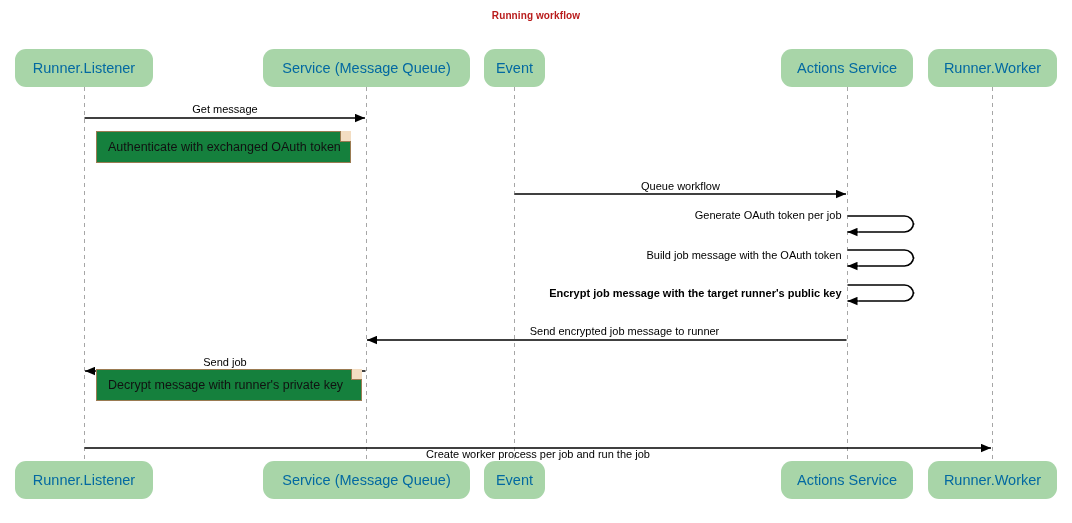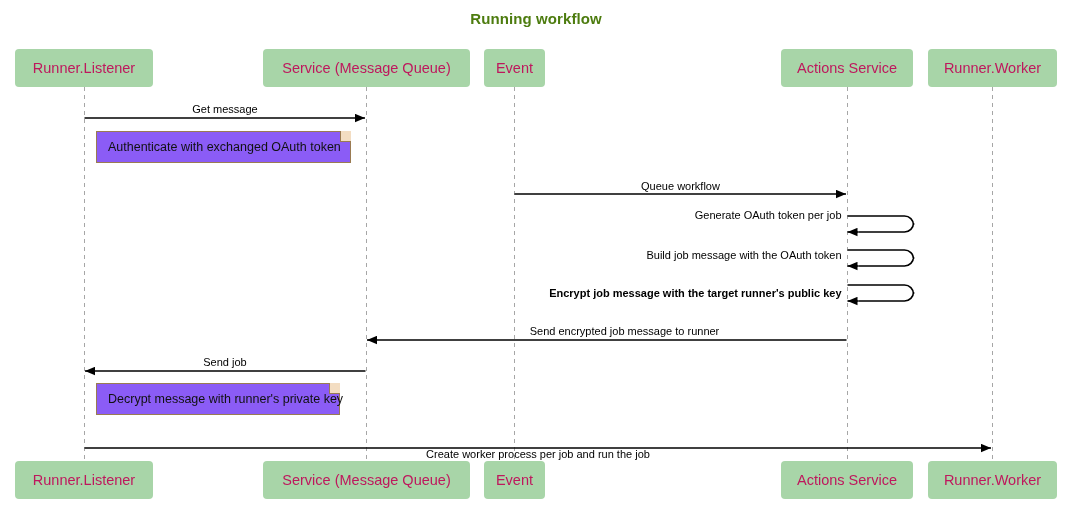--- a/index.html
+++ b/index.html
@@ -17,50 +17,50 @@
   #diagram {
     position: absolute;
     left: 0; top: 0;
     width: 1072px; height: 523px;
   }
   .title {
     position: absolute;
     left: 0; top: 10px;
     width: 1072px;
     text-align: center;
-    font-size: 15px;
+    font-size: 10px;
     font-weight: bold;
-    color: #4d7c0f;
+    color: #b91c1c;
     letter-spacing: 0.1px;
   }
   .actor-box {
     position: absolute;
     background: #a8d5a8;
-    border-radius: 4px;
+    border-radius: 11px;
     display: flex;
     align-items: center;
     justify-content: center;
     font-size: 14.5px;
-    color: #be185d;
+    color: #0369a1;
     height: 38px;
     white-space: nowrap;
   }
   .msg-label {
     position: absolute;
     font-size: 11px;
     color: #000;
     white-space: nowrap;
     text-align: center;
   }
   .msg-label.right-align {
     text-align: right;
   }
   .note {
     position: absolute;
-    background: #8b5cf6;
+    background: #15803d;
     border: 1px solid #9a7b52;
     font-size: 12.5px;
     color: #111;
     display: flex;
     align-items: center;
     padding-left: 11px;
     white-space: nowrap;
   }
   .note-fold {
     position: absolute;
@@ -129,19 +129,19 @@
       <div class="msg-label right-align" style="left: 0px; width: 841.5px; top: 287px; font-weight: bold;">Encrypt job message with the target runner's public key</div>
       <div class="msg-label" style="left: 384px; width: 481px; top: 325px;">Send encrypted job message to runner</div>
       <div class="msg-label" style="left: 84px; width: 282px; top: 356px;">Send job</div>
       <div class="msg-label" style="left: 84px; width: 908px; top: 448px;">Create worker process per job and run the job</div>
     </div>
   <div id="note-layer">
       <div class="note" style="left: 96px; top: 131px; width: 255px; height: 32px;">
         <span>Authenticate with exchanged OAuth token</span>
         <span class="note-fold"></span>
       </div>
-      <div class="note" style="left: 96px; top: 383px; width: 244px; height: 32px;">
+      <div class="note" style="left: 96px; top: 369px; width: 266px; height: 32px;">
         <span>Decrypt message with runner's private key</span>
         <span class="note-fold"></span>
       </div>
     </div>
 
 </div>
 
 </body></html>

